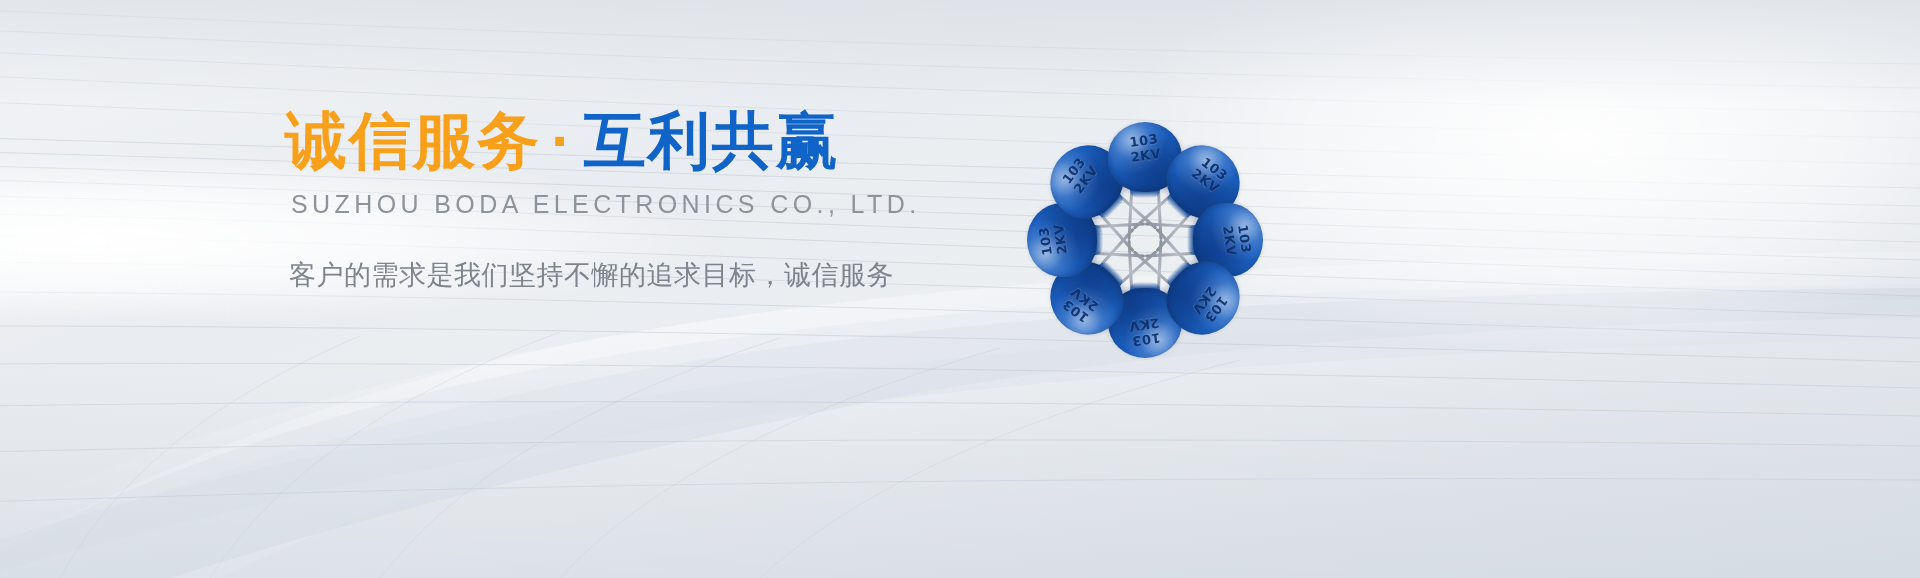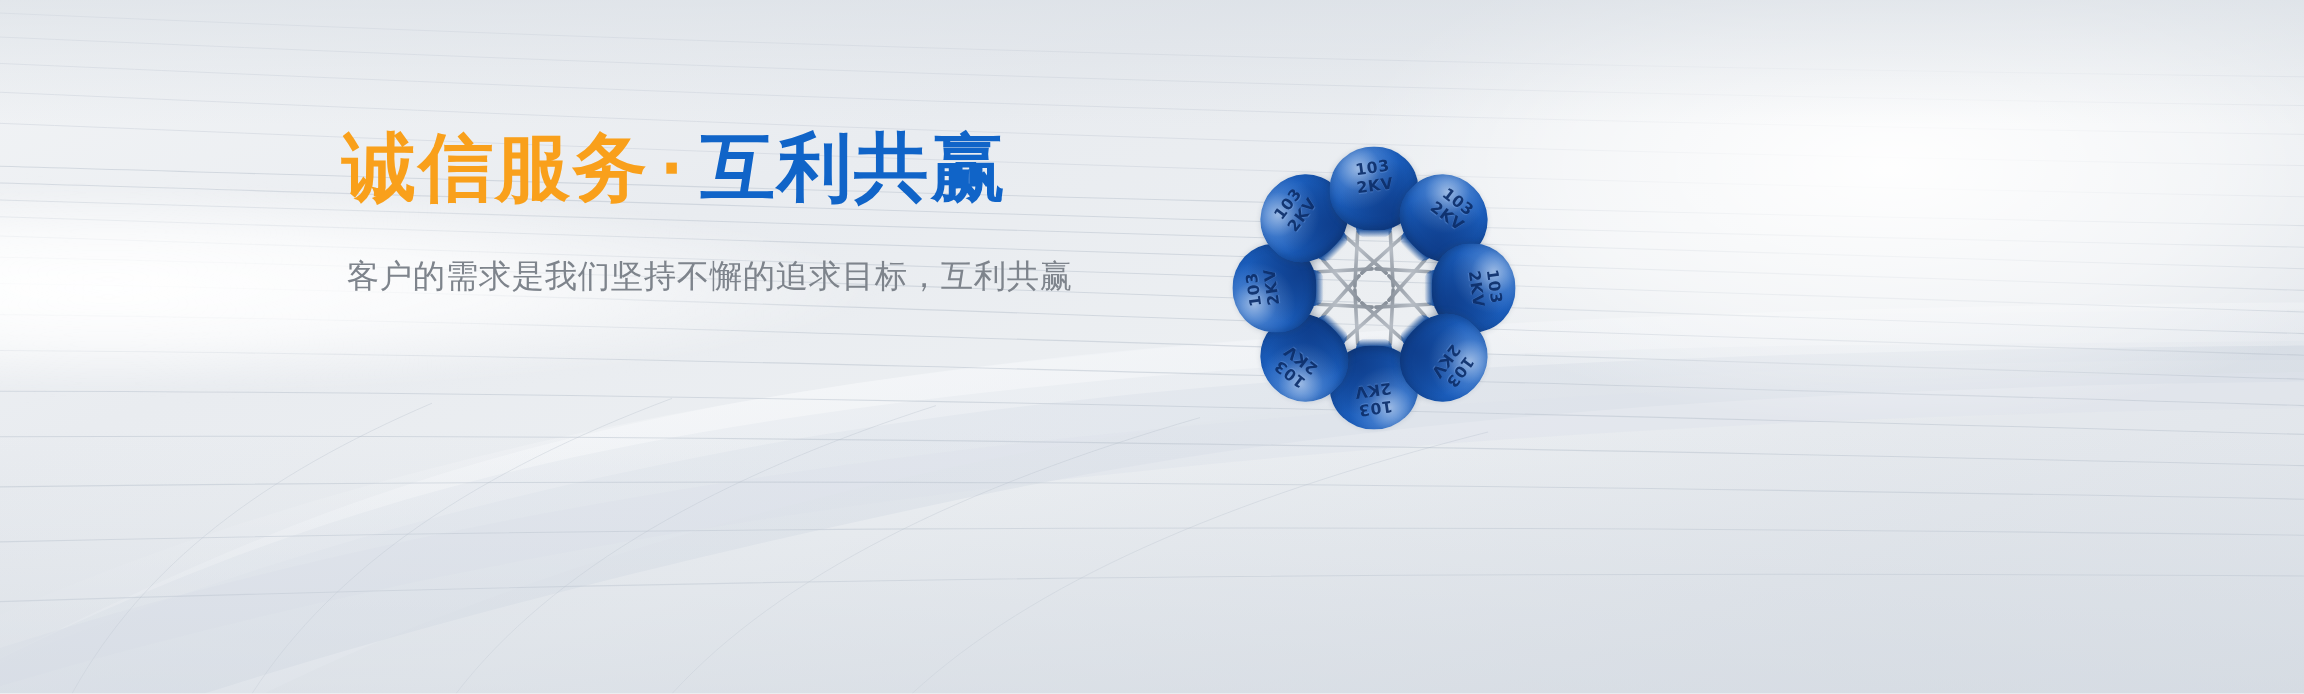--- a/index.html
+++ b/index.html
@@ -150,22 +150,23 @@
     </svg>
     <div class="bg-glow"></div>
     <div class="bg-glow2"></div>
     <div class="bg-vig"></div>
   </div>
 
   <div class="copy">
     <h1 class="headline">
       <span class="hl-a">诚信服务</span><span class="hl-dot">·</span><span class="hl-b">互利共赢</span>
     </h1>
+    <div class="subtitle">SUZHOU BODA ELECTRONICS CO., LTD.</div>
     <div class="body-copy">
-      <div>客户的需求是我们坚持不懈的追求目标，互利共赢</div>
+      <div>客户的需求是我们坚持不懈的追求目标，诚信服务</div>
     </div>
   </div>
 
   <div class="ring">
       <div class="cap">
         <div class="cap-in" style="transform: rotate(180deg);">
           <div class="lead l"></div>
           <div class="lead r"></div>
           <div class="neck"></div>
           <div class="disc"></div>

